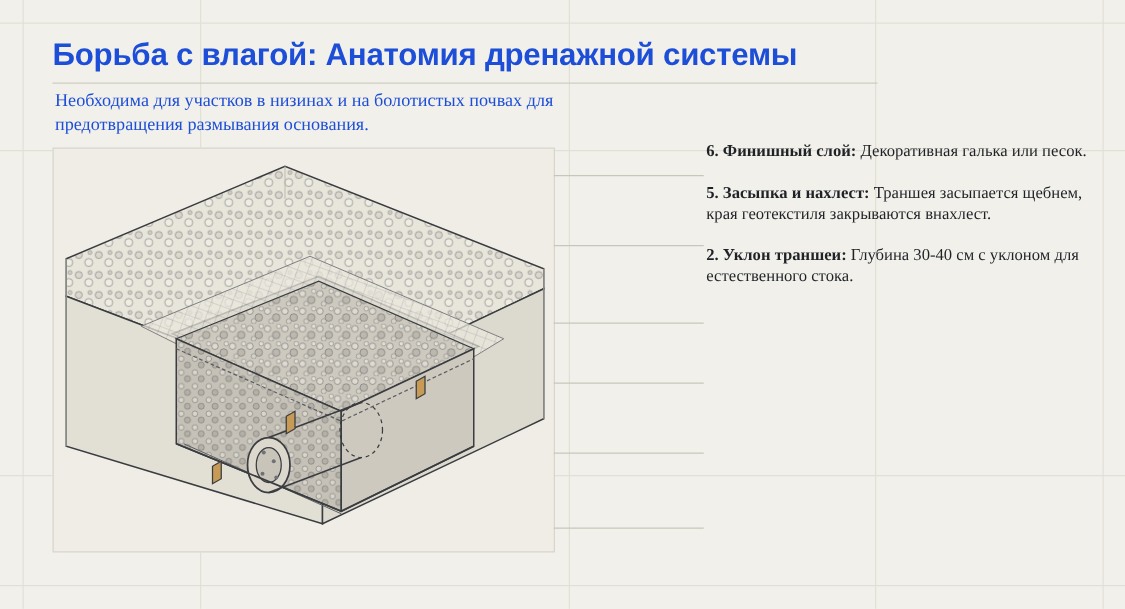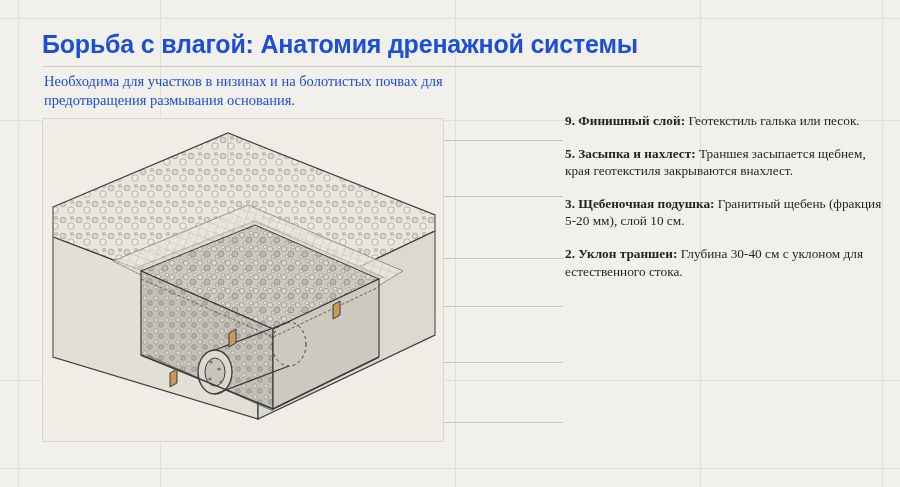--- a/index.html
+++ b/index.html
@@ -193,26 +193,23 @@
 
   <div class="leader" style="left:443px; top:140px; width:120px;"></div>
   <div class="leader" style="left:443px; top:196px; width:120px;"></div>
   <div class="leader" style="left:443px; top:258px; width:120px;"></div>
   <div class="leader" style="left:443px; top:306px; width:120px;"></div>
   <div class="leader" style="left:443px; top:362px; width:120px;"></div>
   <div class="leader" style="left:443px; top:422px; width:120px;"></div>
 
   <div class="callouts">
     <div class="callout">
-      <b>9. Финишный слой:</b><span> Геотекстиль галька или песок.</span>
+      <b>6. Финишный слой:</b><span> Декоративная галька или песок.</span>
     </div>
     <div class="callout">
       <b>5. Засыпка и нахлест:</b><span> Траншея засыпается щебнем, края геотекстиля закрываются внахлест.</span>
     </div>
     <div class="callout">
-      <b>3. Щебеночная подушка:</b><span> Гранитный щебень (фракция 5-20 мм), слой 10 см.</span>
-    </div>
-    <div class="callout">
       <b>2. Уклон траншеи:</b><span> Глубина 30-40 см с уклоном для естественного стока.</span>
     </div>
   </div>
 
 </div>
 
 </body></html>

